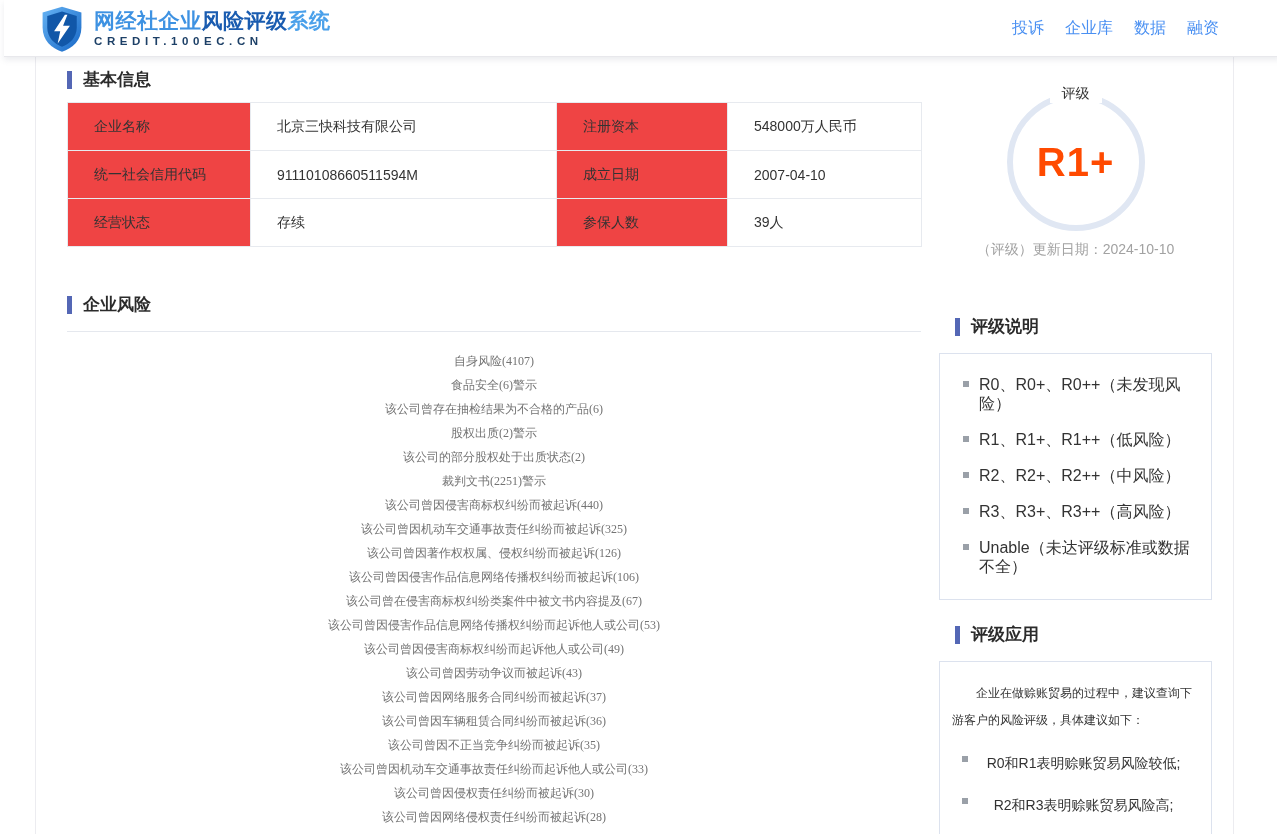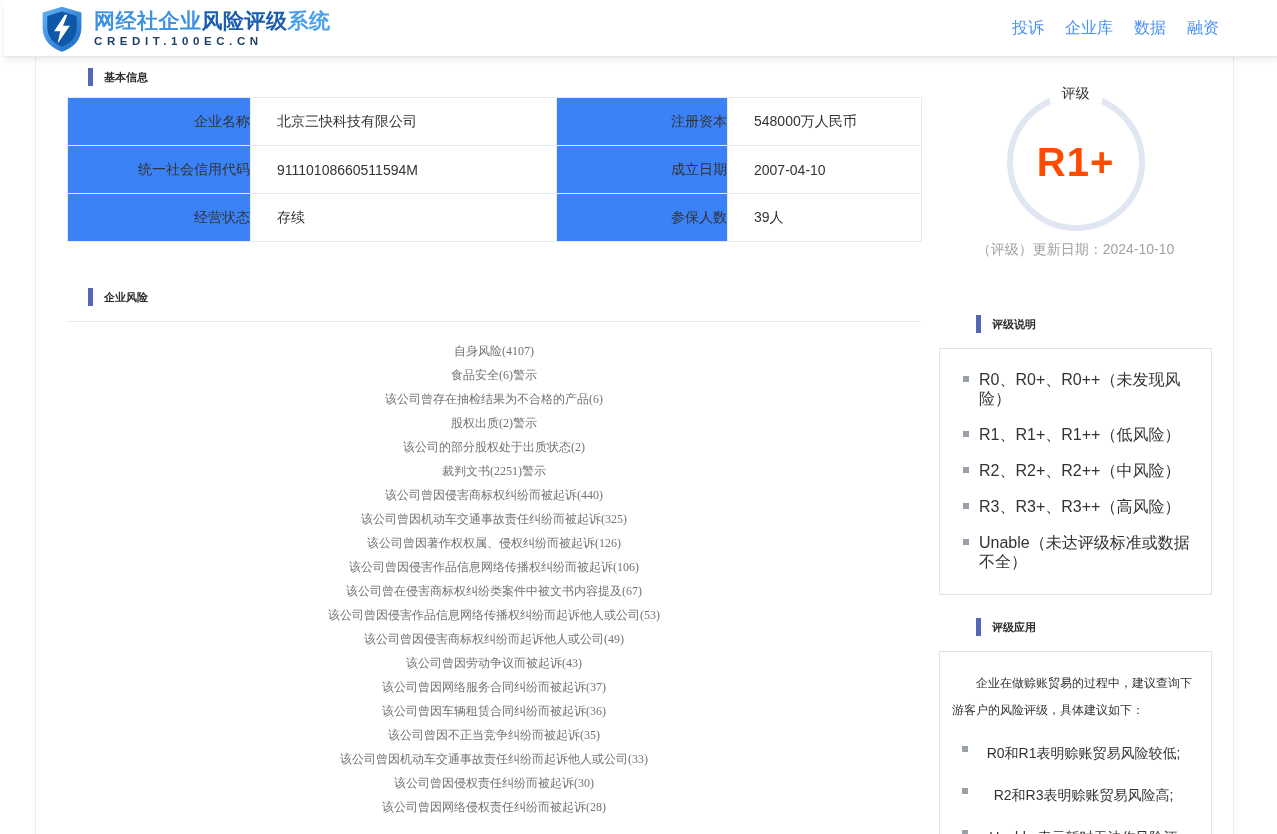--- a/index.html
+++ b/index.html
@@ -27,30 +27,30 @@
   .brand-line2 { font-size:11.5px; font-weight:bold; color:#1d4067; letter-spacing:4.6px; margin-top:3px; }
   .nav { margin-left:auto; display:flex; gap:21px; }
   .nav-item { font-size:16px; color:#4a90f2; text-decoration:none; cursor:pointer; }
   
   .content {
     position:absolute; top:57px; left:35px; width:1199px; height:777px;
     background:#fff;
     border-left:1px solid #ececf0; border-right:1px solid #ececf0;
   }
   .main { position:absolute; left:31px; top:0; width:854px; }
-  .section-title { display:flex; align-items:center; font-size:11px; font-weight:bold; color:#2b2b2b;margin-left:21px; }
+  .section-title { display:flex; align-items:center; font-size:17px; font-weight:bold; color:#2b2b2b; }
   .bar { width:5px; height:18px; background:#5467b5; margin-right:11px; flex:none; }
   .t-basic { margin-top:11px; }
   
   .info-table { margin-top:11px; width:854px; border-collapse:collapse; table-layout:fixed; }
   .info-table td {
     border:1px solid #e7eaef; height:48px; font-size:14px; color:#333;
     padding-left:26px; overflow:hidden; white-space:nowrap;
   }
-  .info-table td.lbl { background:#3b82f6;text-align:right; }
+  .info-table td.lbl { background:#ef4444; }
   
   .t-risk { margin-top:46px; }
   .risk-hr { border:none; border-top:1px solid #e5e8ee; margin-top:15px; }
   .risk-list { margin-top:17px; text-align:center; }
   .risk-item { font-size:12px; color:#737373; line-height:24px;font-family:Liberation Serif, serif; }
   
   .sidebar { position:absolute; left:903px; top:0; width:273px; }
   .rating-widget { width:180px; margin:36px auto 0; position:relative; }
   .circle {
     width:138px; height:138px; margin:0 auto;

